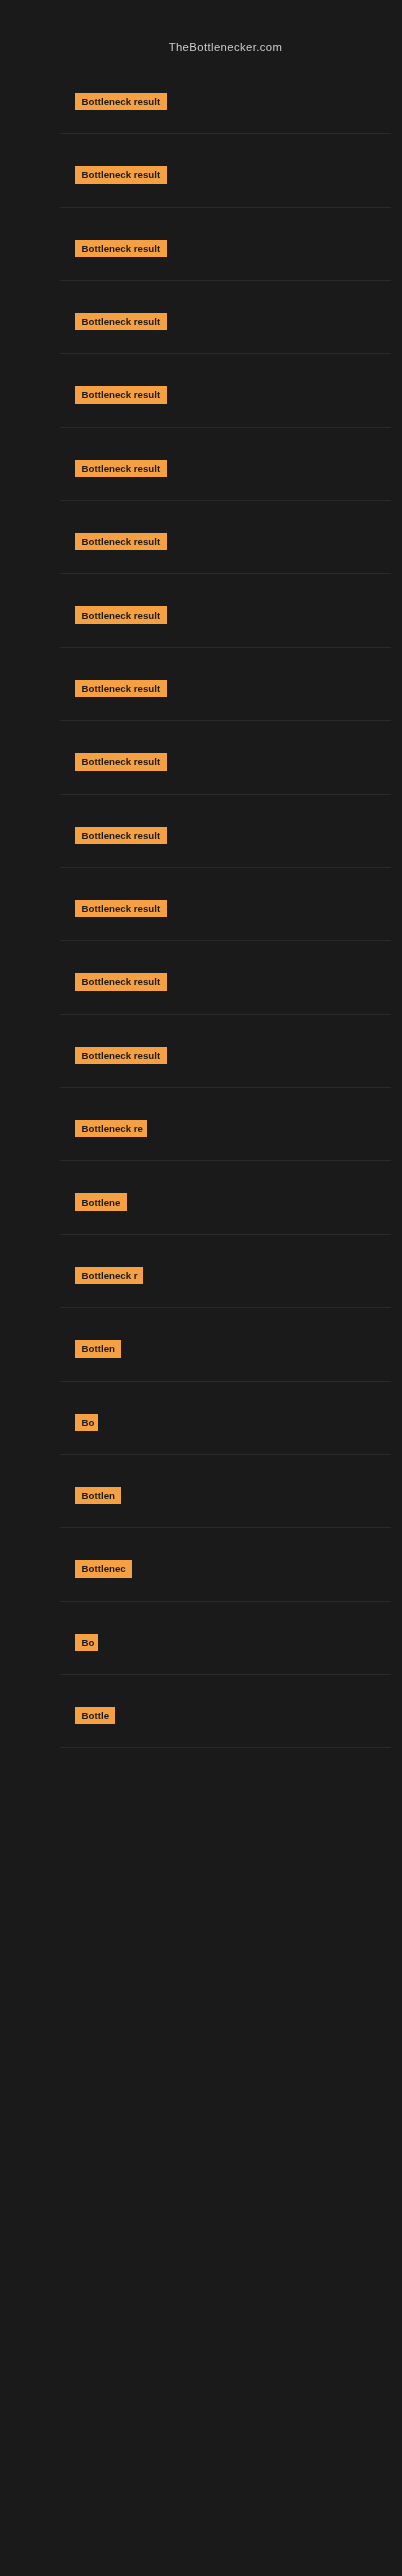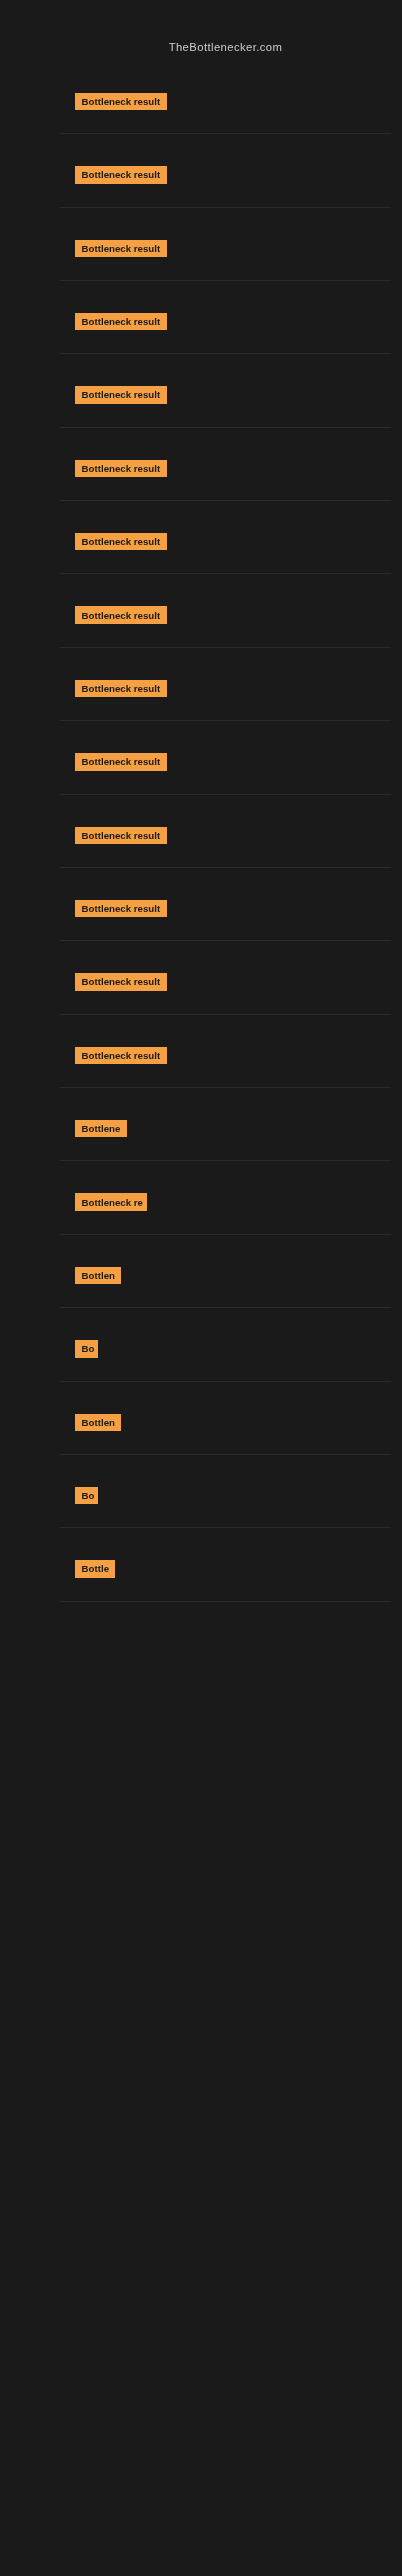--- a/index.html
+++ b/index.html
@@ -50,22 +50,24 @@
       <div class="row"><span class="bottleneck-badge" style="max-width: 97px;">Bottleneck result</span></div>
       <div class="row"><span class="bottleneck-badge" style="max-width: 97px;">Bottleneck result</span></div>
       <div class="row"><span class="bottleneck-badge" style="max-width: 97px;">Bottleneck result</span></div>
       <div class="row"><span class="bottleneck-badge" style="max-width: 97px;">Bottleneck result</span></div>
       <div class="row"><span class="bottleneck-badge" style="max-width: 97px;">Bottleneck result</span></div>
       <div class="row"><span class="bottleneck-badge" style="max-width: 97px;">Bottleneck result</span></div>
       <div class="row"><span class="bottleneck-badge" style="max-width: 97px;">Bottleneck result</span></div>
       <div class="row"><span class="bottleneck-badge" style="max-width: 97px;">Bottleneck result</span></div>
       <div class="row"><span class="bottleneck-badge" style="max-width: 97px;">Bottleneck result</span></div>
       <div class="row"><span class="bottleneck-badge" style="max-width: 97px;">Bottleneck result</span></div>
+      <div class="row"><span class="bottleneck-badge" style="max-width: 72px;">Bottleneck re</span></div>
       <div class="row"><span class="bottleneck-badge" style="max-width: 56px;">Bottlene</span></div>
-      <div class="row"><span class="bottleneck-badge" style="max-width: 72px;">Bottleneck re</span></div>
+      <div class="row"><span class="bottleneck-badge" style="max-width: 68px;">Bottleneck r</span></div>
       <div class="row"><span class="bottleneck-badge" style="max-width: 50px;">Bottlen</span></div>
       <div class="row"><span class="bottleneck-badge" style="max-width: 22.5px;">Bo</span></div>
       <div class="row"><span class="bottleneck-badge" style="max-width: 50px;">Bottlen</span></div>
+      <div class="row"><span class="bottleneck-badge" style="max-width: 61px;">Bottlenec</span></div>
       <div class="row"><span class="bottleneck-badge" style="max-width: 22.5px;">Bo</span></div>
       <div class="row"><span class="bottleneck-badge" style="max-width: 42px;">Bottle</span></div>
     </div>
 </div>
 
 
 </body></html>

